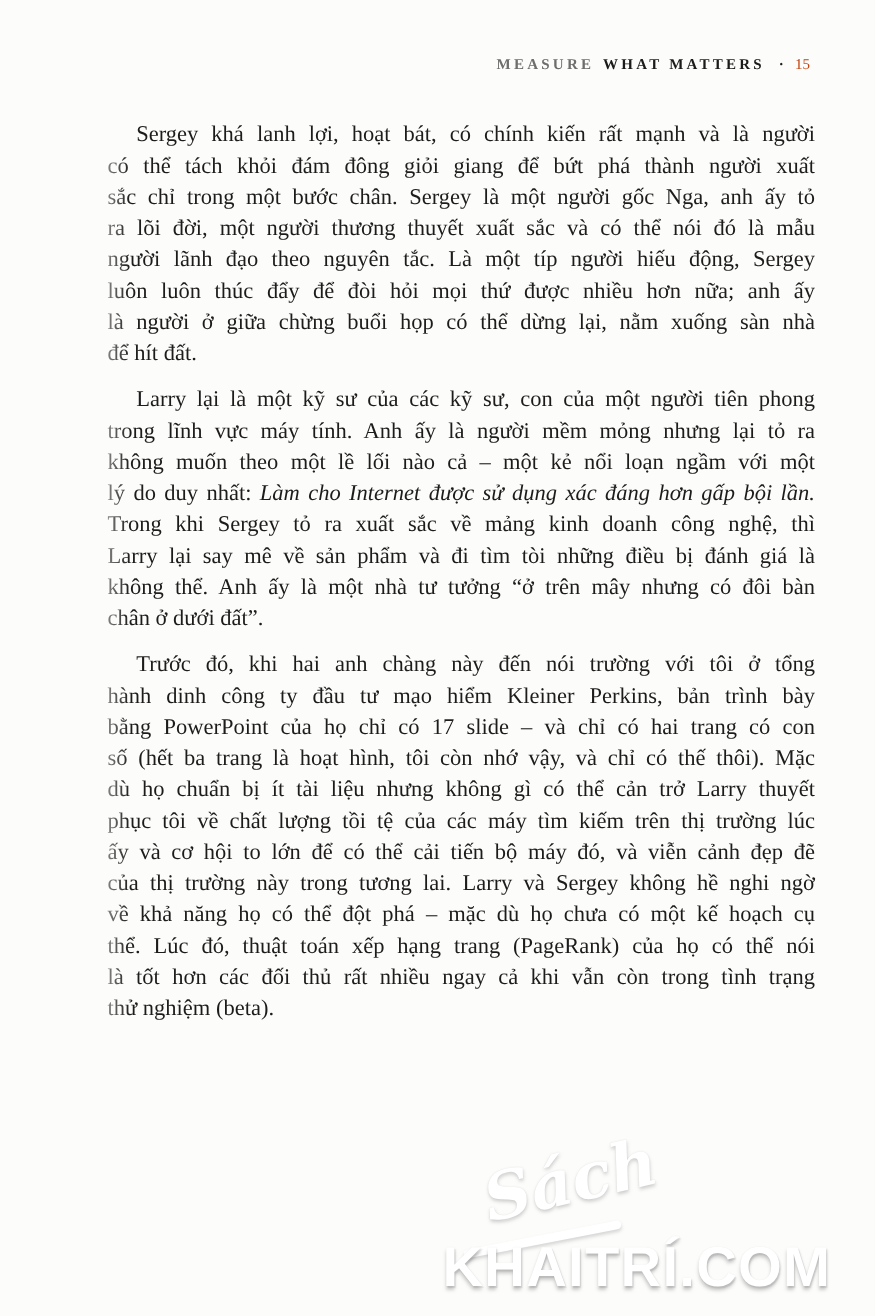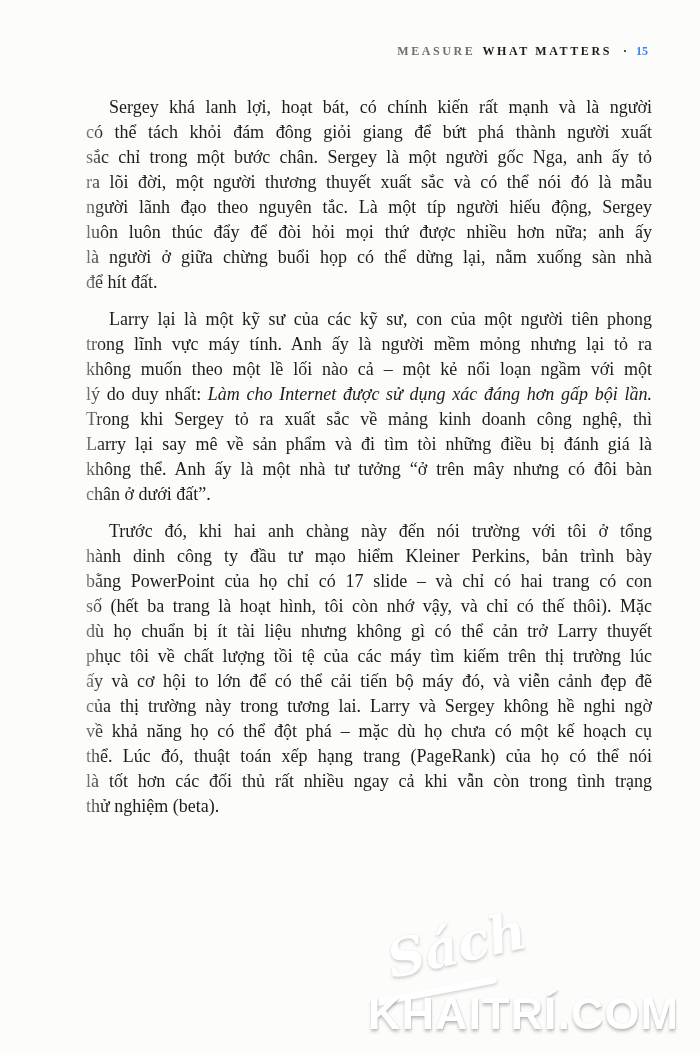--- a/index.html
+++ b/index.html
@@ -22,21 +22,21 @@
     display: flex;
     align-items: baseline;
     font-family: "Liberation Serif", "DejaVu Serif", serif;
     font-size: 12px;
     letter-spacing: 2.6px;
     white-space: nowrap;
   }
   .h-light { color: #6e6e6c; font-weight: 600; }
   .h-bold  { color: #1b1b1a; font-weight: 700; margin-left: 7px; text-align: right; }
   .h-sep   { color: #1b1b1a; font-weight: 700; margin: 0 9px 0 11px; letter-spacing: 0; }
-  .h-num   { color: #3b82f6; font-weight: 700; letter-spacing: 0; text-align: right; }
+  .h-num   { color: #c2410c; font-weight: 400; letter-spacing: 0; text-align: right; }
   
   .content {
     position: absolute;
     left: 86px;
     top: 95px;
     width: 566px;
     color: #1d1c1b;
     font-size: 18px;
     line-height: 25px;
   }
@@ -88,21 +88,21 @@
     top: 76px;
     width: 128px;
     height: 7px;
     background: #ffffff;
     border-radius: 4px;
     transform: rotate(-11deg);
     box-shadow: 0 2px 3px rgba(125,125,125,0.3);
   }
   .wm-brand {
     position: absolute;
-    left: 20px;
+    left: 6px;
     top: 76px;
     font-family: "Liberation Sans", "DejaVu Sans", sans-serif;
     font-weight: 700;
     font-size: 45px;
     letter-spacing: 1px;
     white-space: nowrap;
     text-shadow: 0 3px 3px rgba(115,115,115,0.35), 1px 1px 1px rgba(140,140,140,0.25), 0 0 1px rgba(160,160,160,0.2);
   }
 </style>
 </head>

